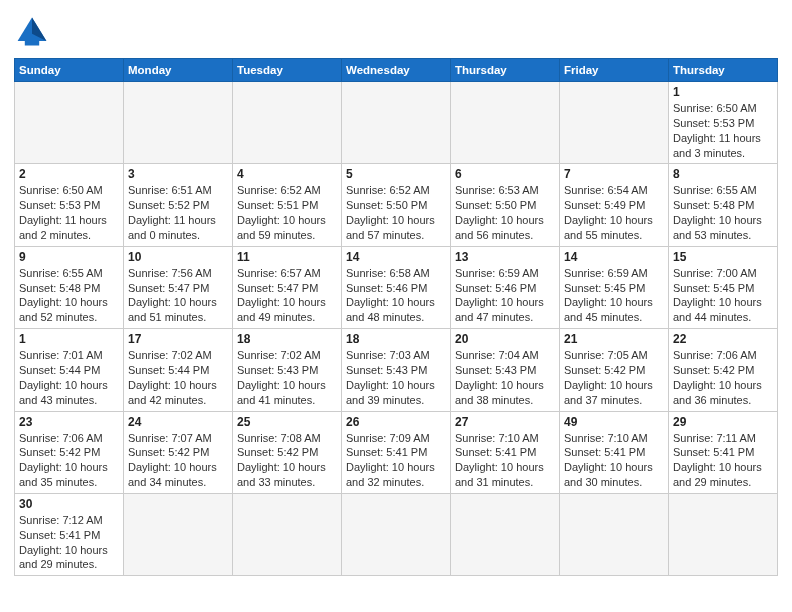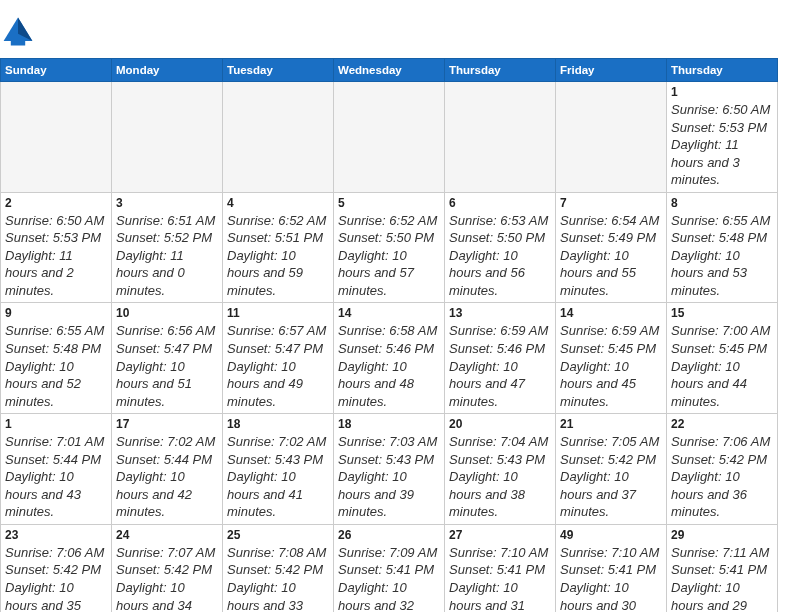--- a/index.html
+++ b/index.html
@@ -7,21 +7,21 @@
       font-family: Arial, sans-serif;
       background: #f0f0f0;
       width: 792px;
       height: 612px;
       overflow: hidden;
     }
     .page {
       width: 792px;
       height: 612px;
       background: white;
-      padding: 14px 14px 10px 0;
+      padding: 14px 14px 10px 14px;
     }
     .header {
       display: flex;
       justify-content: space-between;
       align-items: flex-start;
       margin-bottom: 8px;
     }
     .logo {
       display: flex;
       align-items: center;
@@ -78,24 +78,23 @@
       margin-left: 24px;
     }
     .day-number {
       font-size: 12px;
       font-weight: bold;
       color: #222;
       display: block;
       margin-bottom: 2px;
     }
     .cell-content {
-      font-size: 13px;
+      font-size: 11px;
       line-height: 1.35;
       color: #333;
-      font-style: italic;
     }
     .empty-cell {
       background: #f5f5f5 !important;
     }
     .gray-row td {
       background: #f5f5f5;
     }
   </style>
 </head>
 <body>
@@ -201,21 +200,21 @@
         <tr>
           <td>
             <span class="day-number">9</span>
             <div class="cell-content">Sunrise: 6:55 AM
 Sunset: 5:48 PM
 Daylight: 10 hours
 and 52 minutes.</div>
           </td>
           <td>
             <span class="day-number">10</span>
-            <div class="cell-content">Sunrise: 6:56 AM
+            <div class="cell-content">Sunrise: 7:56 AM
 Sunset: 5:47 PM
 Daylight: 10 hours
 and 51 minutes.</div>
           </td>
           <td>
             <span class="day-number">11</span>
             <div class="cell-content">Sunrise: 6:57 AM
 Sunset: 5:47 PM
 Daylight: 10 hours
 and 49 minutes.</div>

